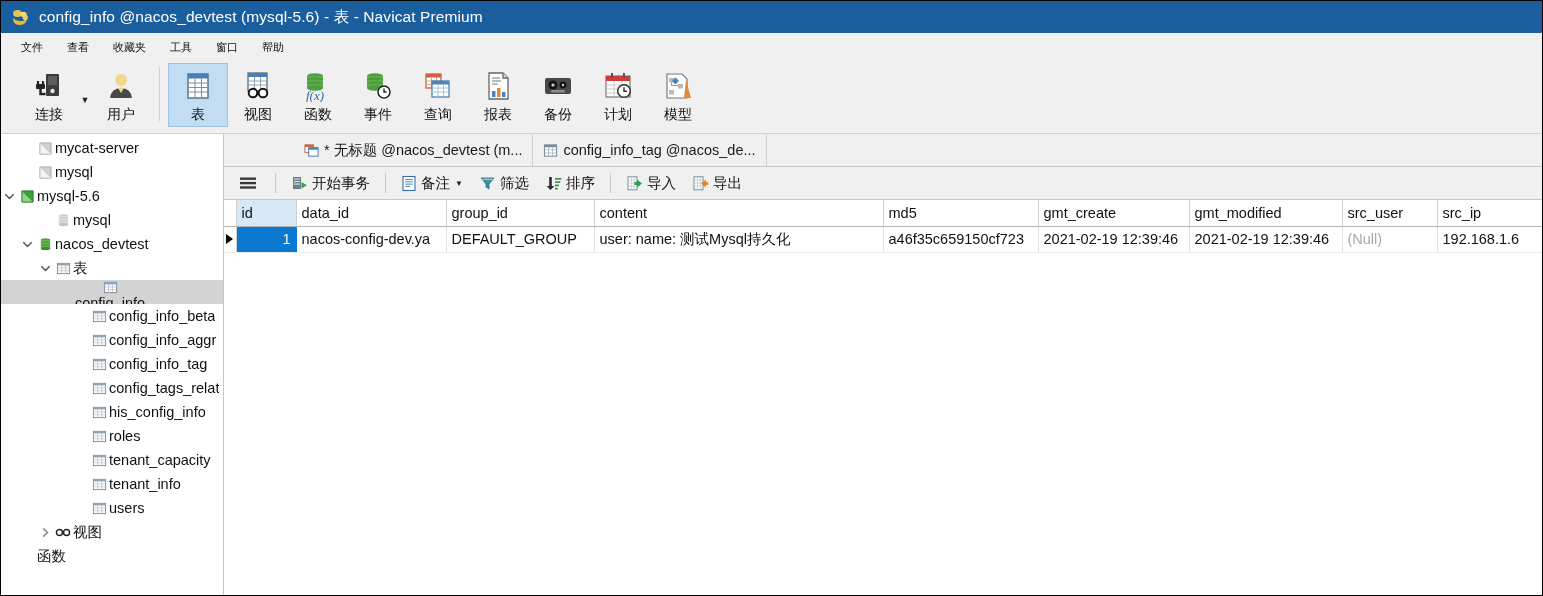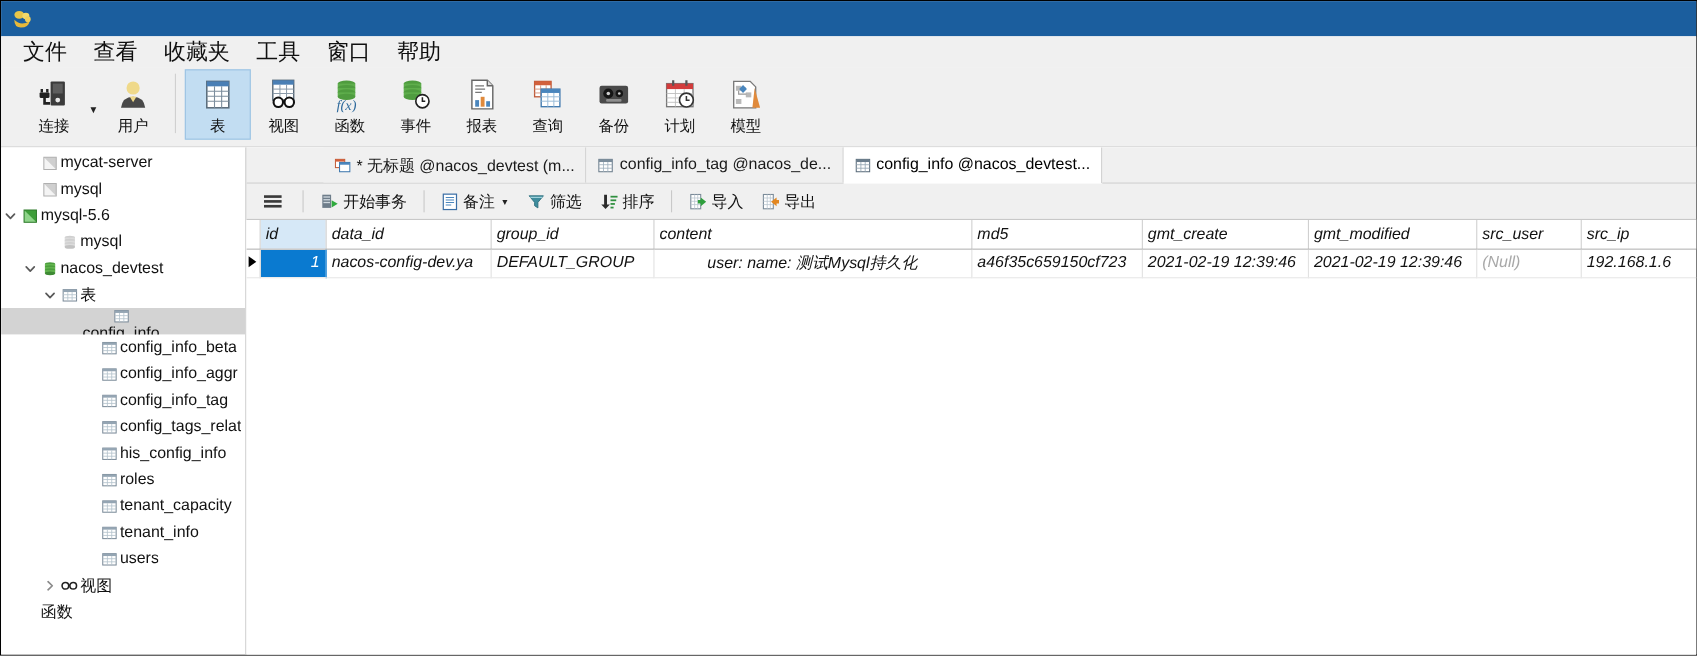--- a/index.html
+++ b/index.html
@@ -43,21 +43,21 @@
   
   .menubar {
     height: 28px;
     background: #f0f0f0;
     display: flex;
     align-items: center;
     padding-left: 8px;
     flex: none;
   }
   .menubar .mi {
-    font-size: 20px;
+    font-size: 11px;
     color: #101010;
     padding: 3px 12px;
     white-space: nowrap;
     cursor: default;
   }
 
   
   .ribbon {
     height: 70px;
     background: #f0f0f0;
@@ -193,21 +193,21 @@
     white-space: nowrap; cursor: default;
     border: 1px solid transparent;
     border-radius: 2px;
   }
   .ab-btn .abico { margin-right: 4px; display:flex; align-items:center; flex:none; }
   .ab-sep { width: 1px; height: 20px; background: #c9c9c9; margin: 0 7px; flex: none; }
   .ab-caret { font-size: 8px; color: #222; margin-left: 5px; }
 
   
   .grid { flex: 1; overflow: hidden; position: relative; background: #fff; }
-  .grid-table { border-collapse: collapse; table-layout: fixed; width: 1320px; font-style: italic; }
+  .grid-table { border-collapse: collapse; table-layout: fixed; width: 1320px; }
   .grid-table th {
     height: 26px;
     background: #ffffff;
     border-right: 1px solid #d0d0d0;
     border-bottom: 1px solid #b5b5b5;
     font-weight: normal;
     font-size: 14.5px;
     color: #111;
     text-align: left;
     padding: 0 5px;
@@ -262,20 +262,21 @@
 
   <div class="titlebar">
     <span class="logo">
       <svg width="22" height="22" viewBox="0 0 22 22">
         <ellipse cx="8.5" cy="7.5" rx="4.4" ry="3.6" fill="#e8c54a"></ellipse>
         <ellipse cx="14.5" cy="8.5" rx="3.2" ry="2.8" fill="#f3d96a"></ellipse>
         <path d="M4 12 q6 6 14 1 q-1 6 -8 6 q-6 0 -6 -7z" fill="#e8b93a"></path>
         <circle cx="16.3" cy="11.4" r="2.6" fill="#f0cf5c"></circle>
       </svg>
     </span>
+    <span class="title">config_info @nacos_devtest (mysql-5.6) - 表 - Navicat Premium</span>
   </div>
 
   <div class="menubar">
     <div class="mi">文件</div>
     <div class="mi">查看</div>
     <div class="mi">收藏夹</div>
     <div class="mi">工具</div>
     <div class="mi">窗口</div>
     <div class="mi">帮助</div>
   </div>
@@ -368,43 +369,43 @@
             <circle cx="22" cy="22" r="6" fill="#fff" stroke="#222" stroke-width="1.5"></circle>
             <path d="M22 18.5 v3.5 h2.6" stroke="#222" stroke-width="1.4" fill="none"></path>
           </svg>
         </span>
         <span class="rb-lbl">事件</span>
       </div>
 
       <div class="rb-btn">
         <span class="rb-ico">
           <svg width="32" height="32" viewBox="0 0 32 32">
+            <rect x="4" y="4" width="15" height="14" fill="#fff" stroke="#bf5b3a" stroke-width="1.2"></rect>
+            <rect x="4" y="4" width="15" height="3.5" fill="#d2603c"></rect>
+            <path d="M4 11h15 M4 14.5h15 M9.5 7.5v10.5 M14.5 7.5v10.5" stroke="#d89b86" stroke-width="0.9"></path>
+            <rect x="10" y="11" width="17" height="16" fill="#fff" stroke="#3d77ad" stroke-width="1.2"></rect>
+            <rect x="10" y="11" width="17" height="3.5" fill="#4a86bd"></rect>
+            <path d="M10 18h17 M10 22h17 M16 14.5v12.5 M21.5 14.5v12.5" stroke="#9bbcd8" stroke-width="0.9"></path>
+          </svg>
+        </span>
+        <span class="rb-lbl">查询</span>
+      </div>
+
+      <div class="rb-btn">
+        <span class="rb-ico">
+          <svg width="32" height="32" viewBox="0 0 32 32">
             <path d="M7 3 h14 l5 5 v21 H7z" fill="#fff" stroke="#666" stroke-width="1.3"></path>
             <path d="M21 3 v5 h5" fill="#ddd" stroke="#666" stroke-width="1.3"></path>
             <path d="M10 8h8 M10 11h9 M10 14h6" stroke="#777" stroke-width="1.1"></path>
             <rect x="10" y="21" width="3.5" height="6" fill="#4a86bd"></rect>
             <rect x="15" y="18" width="3.5" height="9" fill="#e08a3c"></rect>
             <rect x="20" y="22" width="3.5" height="5" fill="#4a86bd"></rect>
           </svg>
         </span>
         <span class="rb-lbl">报表</span>
-      </div>
-
-      <div class="rb-btn">
-        <span class="rb-ico">
-          <svg width="32" height="32" viewBox="0 0 32 32">
-            <rect x="4" y="4" width="15" height="14" fill="#fff" stroke="#bf5b3a" stroke-width="1.2"></rect>
-            <rect x="4" y="4" width="15" height="3.5" fill="#d2603c"></rect>
-            <path d="M4 11h15 M4 14.5h15 M9.5 7.5v10.5 M14.5 7.5v10.5" stroke="#d89b86" stroke-width="0.9"></path>
-            <rect x="10" y="11" width="17" height="16" fill="#fff" stroke="#3d77ad" stroke-width="1.2"></rect>
-            <rect x="10" y="11" width="17" height="3.5" fill="#4a86bd"></rect>
-            <path d="M10 18h17 M10 22h17 M16 14.5v12.5 M21.5 14.5v12.5" stroke="#9bbcd8" stroke-width="0.9"></path>
-          </svg>
-        </span>
-        <span class="rb-lbl">查询</span>
       </div>
 
       <div class="rb-btn">
         <span class="rb-ico">
           <svg width="32" height="32" viewBox="0 0 32 32">
             <rect x="3" y="8" width="26" height="16" rx="2" fill="#4a4a4a"></rect>
             <circle cx="11" cy="15" r="4.6" fill="#151515"></circle>
             <circle cx="11" cy="15" r="1.6" fill="#cfcfcf"></circle>
             <circle cx="21" cy="15" r="3.4" fill="#151515"></circle>
             <circle cx="21" cy="15" r="1.2" fill="#cfcfcf"></circle>
@@ -710,30 +711,20 @@
           <span class="tabico">
             <svg width="15" height="15" viewBox="0 0 16 16">
               <rect x="1.5" y="2" width="13" height="12" fill="#fff" stroke="#6a7b8a" stroke-width="1"></rect>
               <rect x="1.5" y="2" width="13" height="2.6" fill="#7b8d9c"></rect>
               <path d="M1.5 7.2h13 M1.5 10.6h13 M6 4.6v9.4 M10.2 4.6v9.4" stroke="#9fb0bd" stroke-width="0.8"></path>
             </svg>
           </span>
           <span>config_info_tag @nacos_de...</span>
         </div>
 
-        <div class="tab active">
-          <span class="tabico">
-            <svg width="15" height="15" viewBox="0 0 16 16">
-              <rect x="1.5" y="2" width="13" height="12" fill="#fff" stroke="#5a6b7a" stroke-width="1"></rect>
-              <rect x="1.5" y="2" width="13" height="2.6" fill="#6b7d8c"></rect>
-              <path d="M1.5 7.2h13 M1.5 10.6h13 M6 4.6v9.4 M10.2 4.6v9.4" stroke="#94a5b2" stroke-width="0.8"></path>
-            </svg>
-          </span>
-          <span>config_info @nacos_devtest...</span>
-        </div>
       </div>
 
       <div class="actionbar">
         <div class="ab-btn" style="padding:0 10px;">
           <span>
             <svg width="18" height="14" viewBox="0 0 18 14">
               <rect x="1" y="1.5" width="16" height="2.4" fill="#3a3a3a"></rect>
               <rect x="1" y="5.9" width="16" height="2.4" fill="#3a3a3a"></rect>
               <rect x="1" y="10.3" width="16" height="2.4" fill="#3a3a3a"></rect>
             </svg>
@@ -830,21 +821,21 @@
                 <th style="width: 95px;">src_user</th>
                 <th style="width: 107px;">src_ip</th>
               </tr>
           </thead>
           <tbody id="grid-body">
               <tr>
                 <td class="rowmark"><span class="arrow"></span></td>
                 <td class="sel" style="width: 60px;">1</td>
                 <td style="width: 150px;">nacos-config-dev.ya</td>
                 <td style="width: 148px;">DEFAULT_GROUP</td>
-                <td style="width: 289px; text-align: center;">user: name: 测试Mysql持久化</td>
+                <td style="width: 289px;">user: name: 测试Mysql持久化</td>
                 <td style="width: 155px;">a46f35c659150cf723</td>
                 <td style="width: 151px;">2021-02-19 12:39:46</td>
                 <td style="width: 153px;">2021-02-19 12:39:46</td>
                 <td class="nullcell" style="width: 95px;">(Null)</td>
                 <td style="width: 107px;">192.168.1.6</td>
               </tr>
             </tbody>
         </table>
       </div>
 

